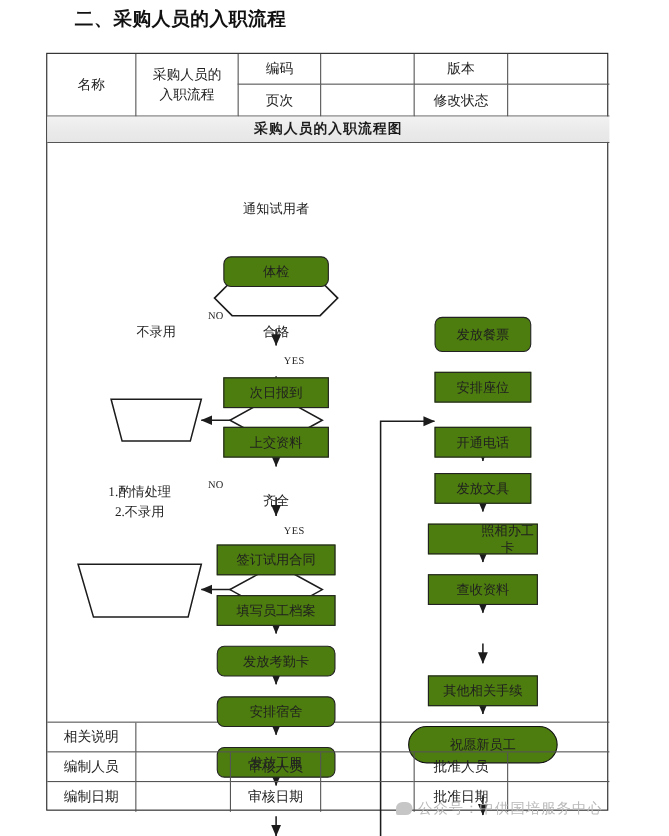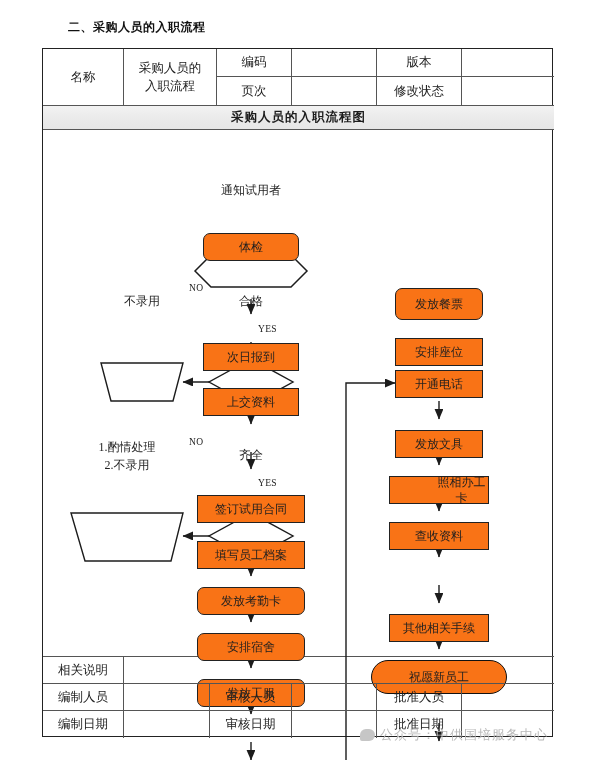--- a/index.html
+++ b/index.html
@@ -5,24 +5,23 @@
   html,body{margin:0;padding:0;}
   body{
     width:608px;height:760px;background:#ffffff;
     font-family:"Liberation Serif","DejaVu Serif",serif;
     color:#1a1a1a;position:relative;overflow:hidden;
   }
   #page{position:absolute;left:0;top:0;width:608px;height:760px;}
 
   .doc-title{
     position:absolute;left:68px;top:6px;
-    font-size:12px;font-weight:bold;letter-spacing:.5px;
+    font-size:17px;font-weight:bold;letter-spacing:.5px;
     font-family:Liberation Sans, sans-serif;
     color:#111;
-    margin-top:13px;
   }
 
   
   .tbl{
     position:absolute;left:42px;top:48px;width:511px;height:689px;
     border:1.6px solid #222;box-sizing:border-box;background:#fff;
   }
   .cell{
     position:absolute;box-sizing:border-box;
     display:flex;align-items:center;justify-content:center;
@@ -39,21 +38,21 @@
   }
 
   
   .canvas{position:absolute;left:0;top:0;width:511px;height:689px;}
   svg.flow{position:absolute;left:0;top:0;width:511px;height:689px;}
 
   .node{
     position:absolute;box-sizing:border-box;
     display:flex;align-items:center;justify-content:center;
     text-align:center;font-size:12px;color:#1f1f1f;
-    line-height:1.35;background:#f97316;
+    line-height:1.35;background:#4d7c0f;
   }
   .proc{border:1.3px solid #222;}
   .proc.r{border-radius:7px;}
   .term{border:1.5px solid #111;border-radius:999px;}
   .edge-label{
     position:absolute;font-size:9.5px;color:#222;
     font-family:"Liberation Serif","DejaVu Serif",serif;letter-spacing:.3px;
   }
   .shape-txt{
     position:absolute;display:flex;align-items:center;justify-content:center;
@@ -174,21 +173,21 @@
         <div class="node proc" style="left:160px;top:213px;width:96px;height:28px;">次日报到</div>
         <div class="node proc" style="left:160px;top:258px;width:96px;height:28px;">上交资料</div>
         <div class="node proc" style="left:154px;top:365px;width:108px;height:28px;">签订试用合同</div>
         <div class="node proc" style="left:154px;top:411px;width:108px;height:28px;">填写员工档案</div>
         <div class="node proc r" style="left:154px;top:457px;width:108px;height:28px;">发放考勤卡</div>
         <div class="node proc r" style="left:154px;top:503px;width:108px;height:28px;">安排宿舍</div>
         <div class="node proc r" style="left:154px;top:549px;width:108px;height:28px;">发放工服</div>
 
         <div class="node proc r" style="left:352px;top:158px;width:88px;height:32px;">发放餐票</div>
         <div class="node proc" style="left:352px;top:208px;width:88px;height:28px;">安排座位</div>
-        <div class="node proc" style="left:352px;top:240px;width:88px;height:28px;">开通电话</div>
+        <div class="node proc" style="left:352px;top:258px;width:88px;height:28px;">开通电话</div>
         <div class="node proc" style="left:352px;top:300px;width:88px;height:28px;">发放文具</div>
         <div class="node proc" style="left:346px;top:346px;width:100px;height:28px;padding-left:45px;">照相办工卡</div>
         <div class="node proc" style="left:346px;top:392px;width:100px;height:28px;">查收资料</div>
         <div class="node proc" style="left:346px;top:484px;width:100px;height:28px;">其他相关手续</div>
 
         <div class="node term" style="left:328px;top:530px;width:136px;height:34px;">祝愿新员工</div>
 
       </div>
     </div>
 

